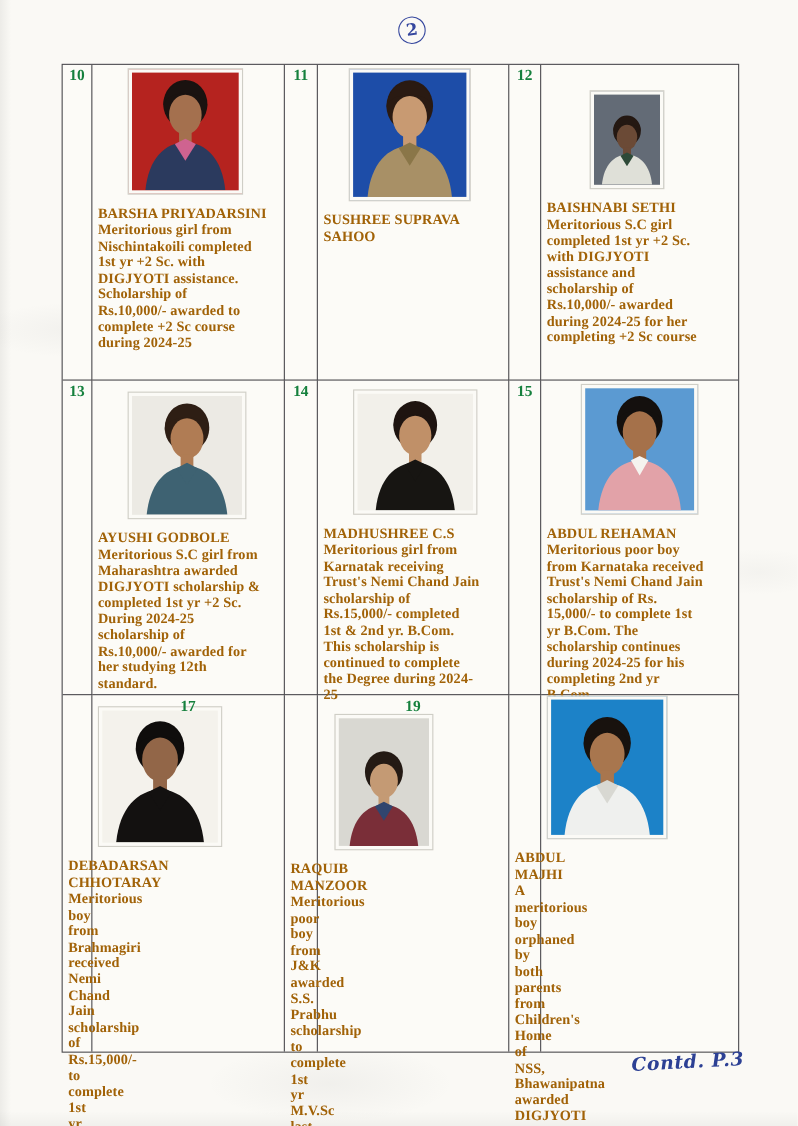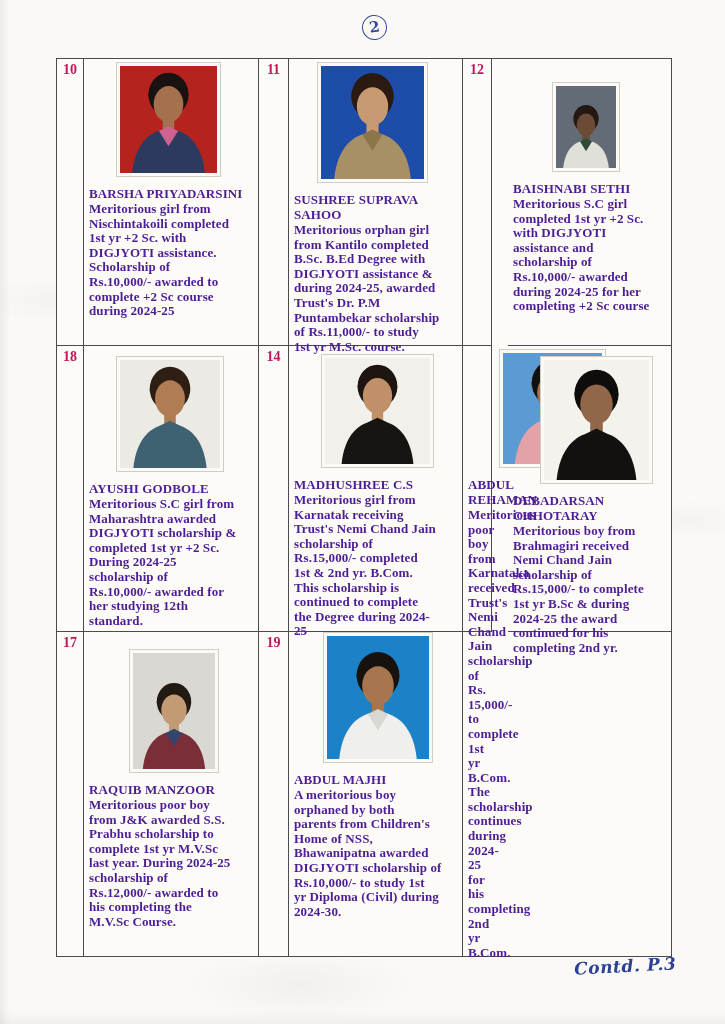--- a/index.html
+++ b/index.html
@@ -26,33 +26,33 @@
     grid-template-columns:27px 175px 30px 174px 29px 179px;
     grid-template-rows:287px 286px 324px;
     border:1.6px solid #4b4a4e;
     background:#fcfbf7;
   }
   .cell{
     box-sizing:border-box;position:relative;
     border-right:1.6px solid #4b4a4e;
     border-bottom:1.6px solid #4b4a4e;
   }
-  .cell:nth-child(6n){border-right:none;margin-left:16px;}
+  .cell:nth-child(6n){border-right:none;}
   .cell:nth-child(n+13){border-bottom:none;}
   .num{
-    font-weight:bold;font-size:14px;color:#be185d;
+    font-weight:bold;font-size:14px;color:#15803d;
     text-align:center;padding-top:3px;
   }
   .photo{
     box-sizing:border-box;display:block;overflow:hidden;
     border:3px solid #fbfaf6;outline:1px solid #cfcec6;
     background:var(--bg,#ddd);
   }
   .photo svg{width:100%;height:100%;display:block;}
-  .text{margin:10px 5px 0 5px;color:#4c1d95;}
+  .text{margin:10px 5px 0 5px;color:#a16207;}
   .name{
     font-size:13px;font-weight:bold;line-height:15px;
     white-space:pre-line;letter-spacing:0.1px;
   }
   .desc{
     font-size:13px;font-weight:bold;line-height:14.6px;
     white-space:pre-line;margin-top:1px;letter-spacing:0.1px;
   }
   .footer-note{
     position:absolute;left:574px;top:956px;
@@ -101,29 +101,20 @@
           <ellipse cx="50" cy="40" rx="15.5" ry="19" fill="var(--skin)"></ellipse>
         <path d="M29,34 C29,16 40,9 50,9 C60,9 71,16 71,34 C71,26 64,20 50,20 C36,20 29,26 29,34 Z" fill="var(--hair)"></path>
         <rect x="44" y="55" width="12" height="12" fill="var(--skin)"></rect>
         <path d="M12,112 C15,82 30,67 50,66 C70,67 85,82 88,112 Z" fill="var(--shirt)"></path>
         <path d="M40,68 L50,84 L60,68 L50,63 Z" fill="var(--accent)"></path>
       </svg>
     </div>
     <div class="text">
       <div class="name">SUSHREE SUPRAVA
 SAHOO</div>
-      <div class="desc">Meritorious orphan girl
-from Kantilo completed
-B.Sc. B.Ed Degree with
-DIGJYOTI assistance &amp;
-during 2024-25, awarded
-Trust's Dr. P.M
-Puntambekar scholarship
-of Rs.11,000/- to study
-1st yr M.Sc. course.</div>
     </div>
   </div>
 
   <div class="cell num"><span>12</span></div>
   <div class="cell content">
     <div class="photo" style="--bg:#636b76;--skin:#6b4a36;--hair:#241812;--shirt:#dfe0d8;--accent:#2e4a38;width:66px;height:88px;margin-left:45px;margin-top:24px">
       <svg viewBox="0 0 100 112" preserveAspectRatio="xMidYMax meet">
         <ellipse cx="50" cy="30" rx="21" ry="23" fill="var(--hair)"></ellipse>
           <ellipse cx="50" cy="40" rx="15.5" ry="19" fill="var(--skin)"></ellipse>
         <path d="M29,34 C29,16 40,9 50,9 C60,9 71,16 71,34 C71,26 64,20 50,20 C36,20 29,26 29,34 Z" fill="var(--hair)"></path>
@@ -138,21 +129,21 @@
 completed 1st yr +2 Sc.
 with DIGJYOTI
 assistance and
 scholarship of
 Rs.10,000/- awarded
 during 2024-25 for her
 completing +2 Sc course</div>
     </div>
   </div>
 
-  <div class="cell num"><span>18</span></div>
+  <div class="cell num"><span>13</span></div>
   <div class="cell content">
     <div class="photo" style="--bg:#eceae4;--skin:#b07c54;--hair:#2e1e14;--shirt:#3e6272;--accent:#3e6272;width:106px;height:114px;margin-left:33px;margin-top:11px">
       <svg viewBox="0 0 100 112" preserveAspectRatio="xMidYMax meet">
         <ellipse cx="50" cy="30" rx="21" ry="23" fill="var(--hair)"></ellipse>
           <ellipse cx="50" cy="40" rx="15.5" ry="19" fill="var(--skin)"></ellipse>
         <path d="M29,34 C29,16 40,9 50,9 C60,9 71,16 71,34 C71,26 64,20 50,20 C36,20 29,26 29,34 Z" fill="var(--hair)"></path>
         <rect x="44" y="55" width="12" height="12" fill="var(--skin)"></rect>
         <path d="M12,112 C15,82 30,67 50,66 C70,67 85,82 88,112 Z" fill="var(--shirt)"></path>
         <path d="M40,68 L50,84 L60,68 L50,63 Z" fill="var(--accent)"></path>
       </svg>
@@ -191,20 +182,21 @@
 scholarship of
 Rs.15,000/- completed
 1st &amp; 2nd yr. B.Com.
 This scholarship is
 continued to complete
 the Degree during 2024-
 25</div>
     </div>
   </div>
 
+  <div class="cell num"><span>15</span></div>
   <div class="cell content">
     <div class="photo" style="--bg:#5b9ad2;--skin:#a5714a;--hair:#14100e;--shirt:#e2a2a8;--accent:#f5f3ef;width:105px;height:117px;margin-left:37px;margin-top:4px">
       <svg viewBox="0 0 100 112" preserveAspectRatio="xMidYMax meet">
         <ellipse cx="50" cy="30" rx="21" ry="23" fill="var(--hair)"></ellipse>
           <ellipse cx="50" cy="40" rx="15.5" ry="19" fill="var(--skin)"></ellipse>
         <path d="M29,34 C29,16 40,9 50,9 C60,9 71,16 71,34 C71,26 64,20 50,20 C36,20 29,26 29,34 Z" fill="var(--hair)"></path>
         <rect x="44" y="55" width="12" height="12" fill="var(--skin)"></rect>
         <path d="M12,112 C15,82 30,67 50,66 C70,67 85,82 88,112 Z" fill="var(--shirt)"></path>
         <path d="M42,66 L50,80 L58,66 L50,62 Z" fill="var(--accent)"></path>
       </svg>

